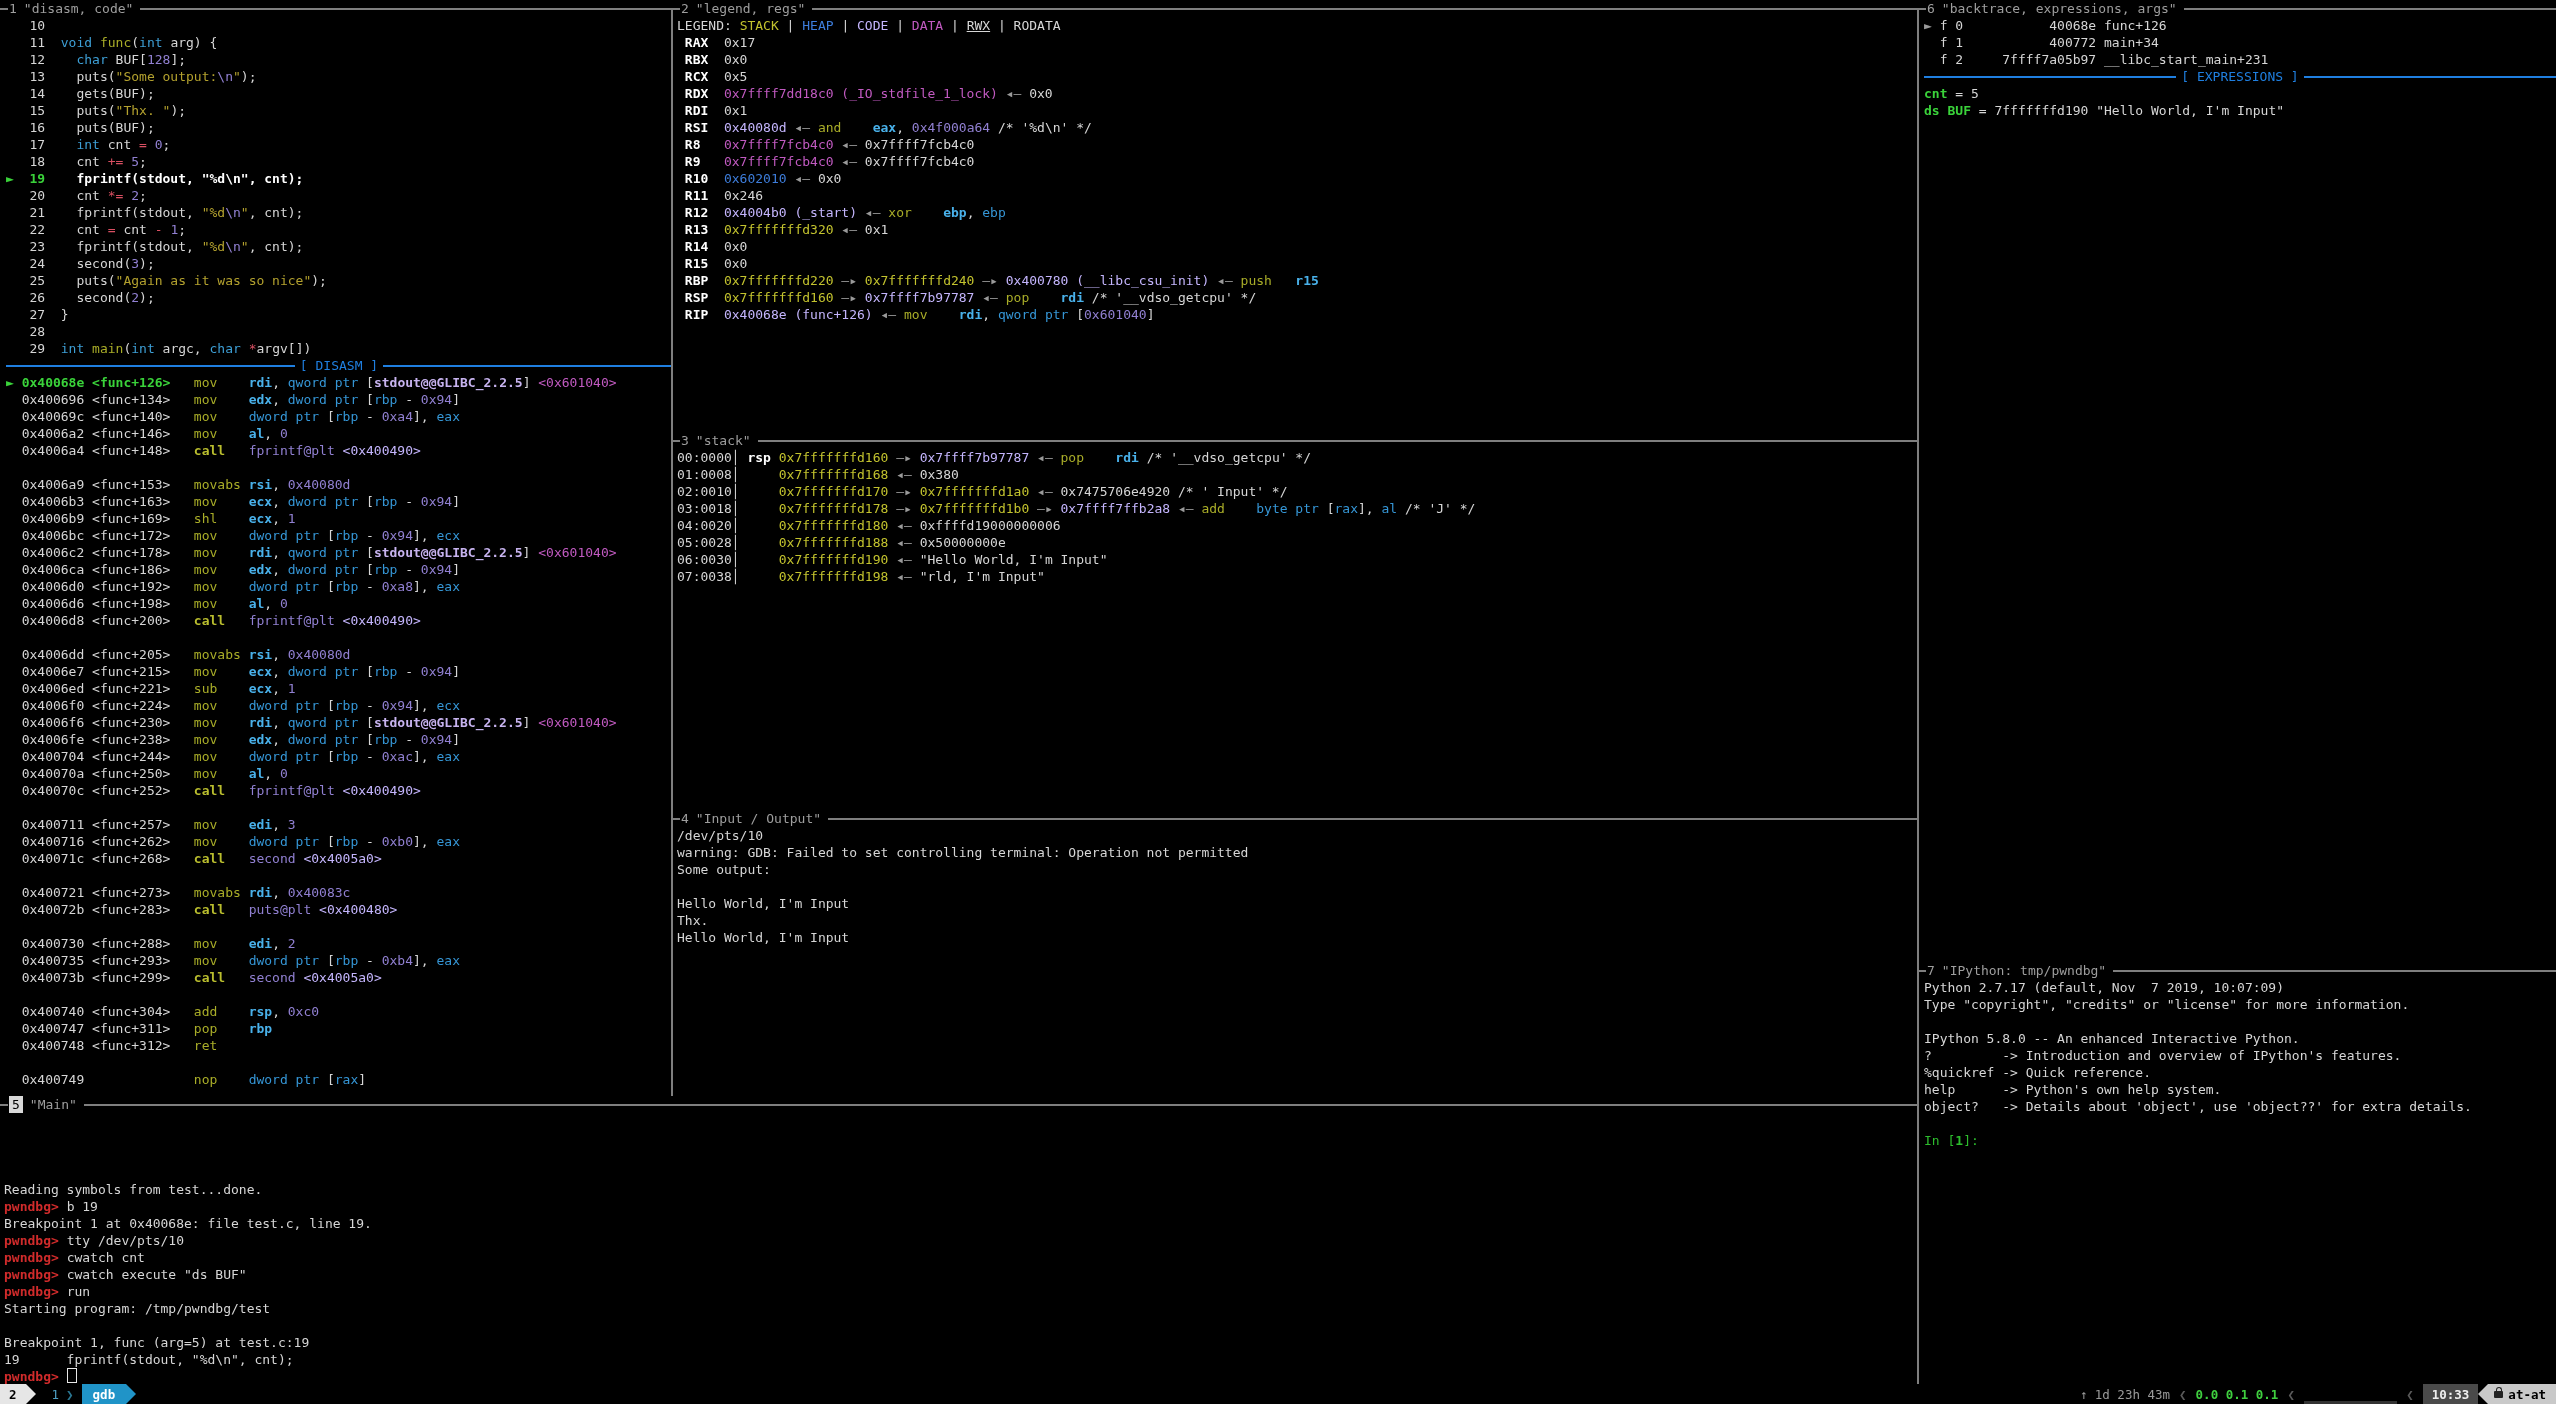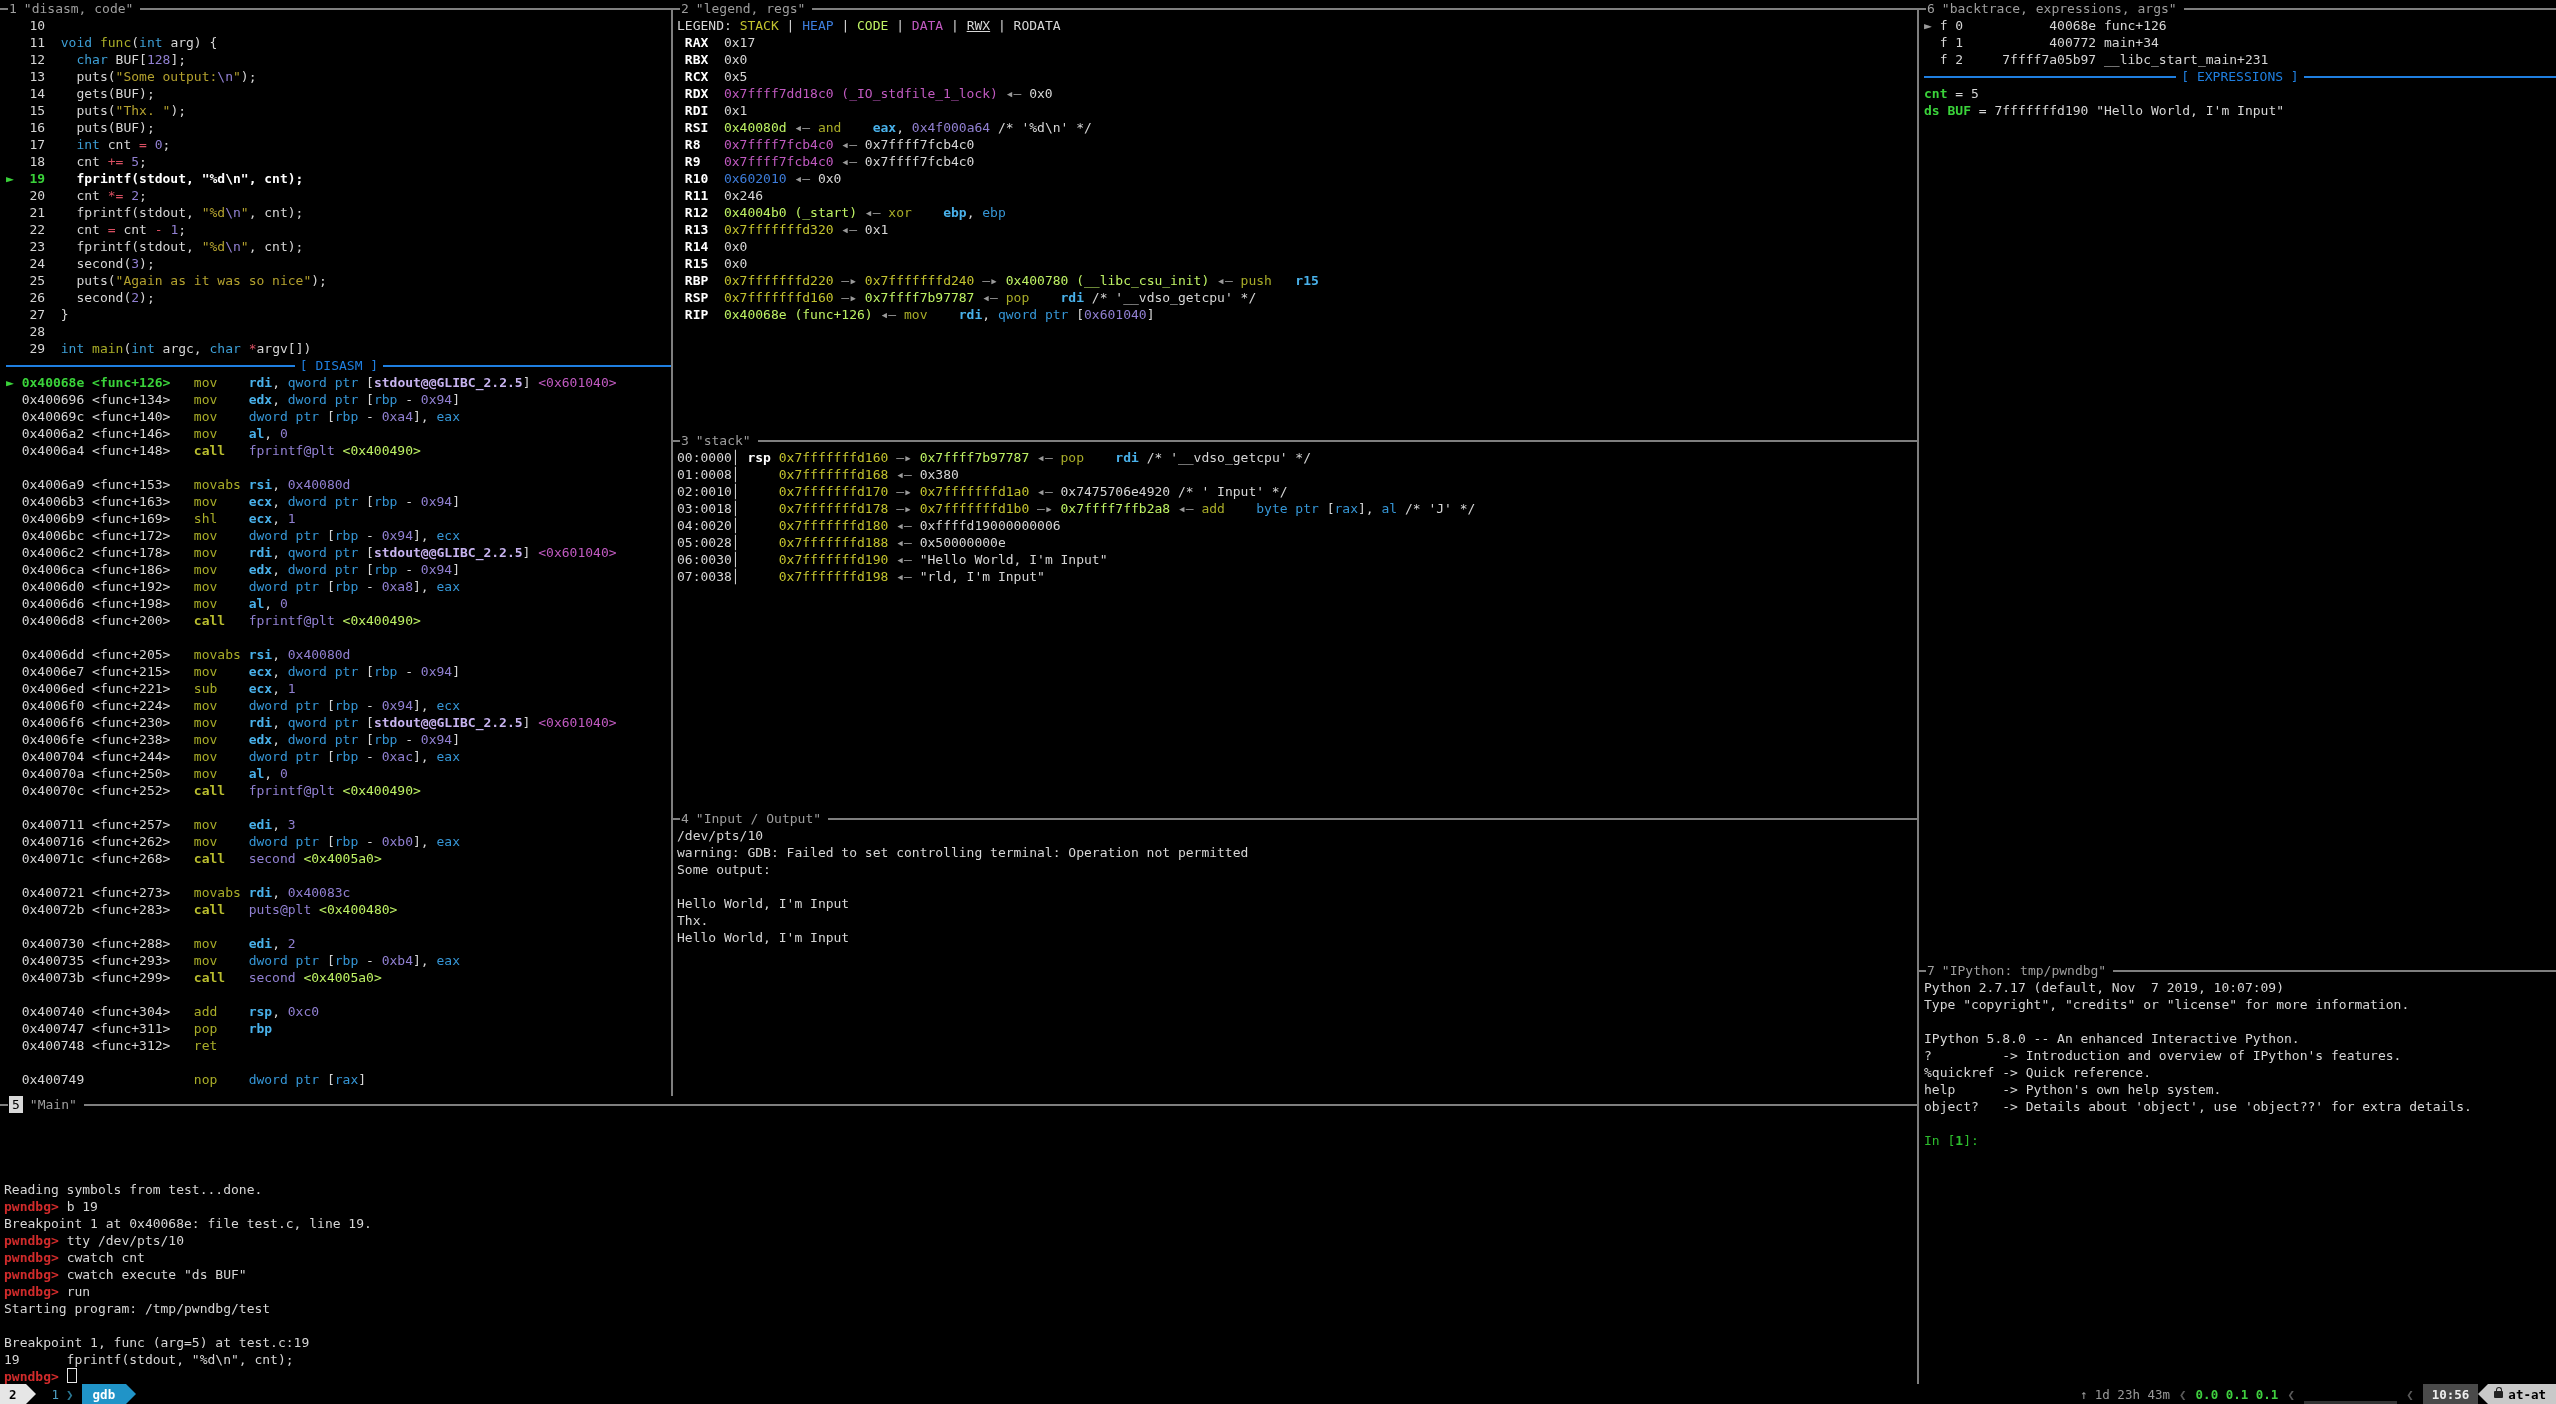--- a/index.html
+++ b/index.html
@@ -20,21 +20,21 @@
   .dl.l,.dl.r{flex:1;}
   .dlab{padding:0 5px;}
   .vb{position:absolute;width:2px;background:#7f7f7f;}
   
   .kw{color:#3d9fd6}.ol{color:#a9ad28}.olb{color:#b9bd2e;font-weight:bold}
   .st{color:#b3a12e}.pu{color:#9180d2}.op{color:#d94f62}
   .b{color:#ffffff;font-weight:bold}.bw{color:#ffffff;font-weight:bold}
   .gn{color:#3ad33a}.gnb{color:#3ad33a;font-weight:bold}
   .cy{color:#3596d6}.cyb{color:#49b1ea;font-weight:bold}
   .sb{color:#c7b3ef;font-weight:bold}
-  .m{color:#c15ac1}.r{color:#bef264}.y{color:#c3c32e}.bl{color:#3d7ddb}
+  .m{color:#c15ac1}.r{color:#c4b5fd}.y{color:#c3c32e}.bl{color:#3d7ddb}
   .g{color:#9a9a9a}.u{text-decoration:underline}
   .rp{color:#d02b2b;font-weight:bold}
   .ipg{color:#2dbd2d}.ipgb{color:#2dbd2d;font-weight:bold}
   .cur{display:inline-block;width:8px;height:13px;border:1px solid #e8e8e8;vertical-align:-2px;}
   
   .sbar{position:absolute;left:0;top:1384px;width:2556px;height:20px;background:#000;
         display:flex;justify-content:space-between;align-items:center;font-size:12.5px;}
   .sleft,.sright{display:flex;align-items:center;height:20px;}
   .seg{height:20px;display:flex;align-items:center;}
   .seg-session{background:#e6e6e6;color:#000;font-weight:bold;padding:0 9px;}
@@ -106,20 +106,20 @@
       <span class="tri2"></span>
   </div>
   <div class="sright">
     <span class="upar">↑</span>
     <span class="upt">1d 23h 43m</span>
     <span class="chev2">❮</span>
     <span class="load">0.0 0.1 0.1</span>
     <span class="chev2">❮</span>
     <span class="sdate">2020-03-06</span>
     <span class="chev2">❮</span>
-    <span class="stime">10:56</span>
+    <span class="stime">10:33</span>
     <span class="tri3"></span>
     <span class="seg seg-host">
         <span class="lock"></span>
         <span>at-at</span>
       </span>
   </div>
 </div>
 
 </body></html>

